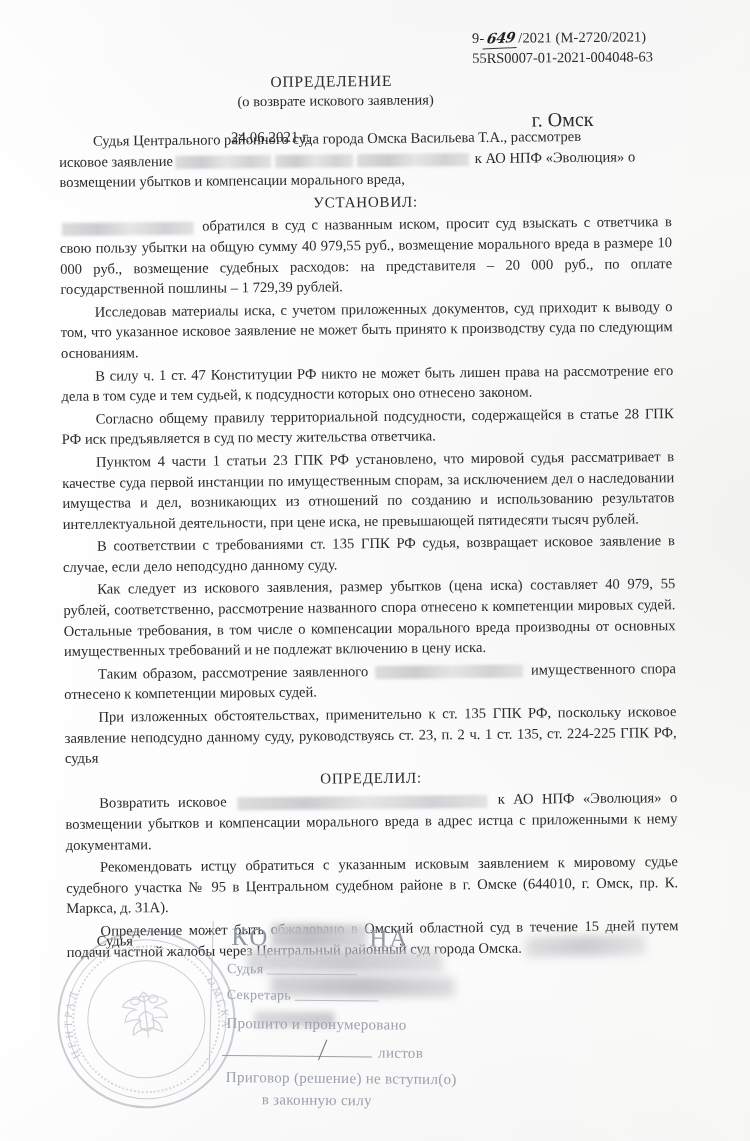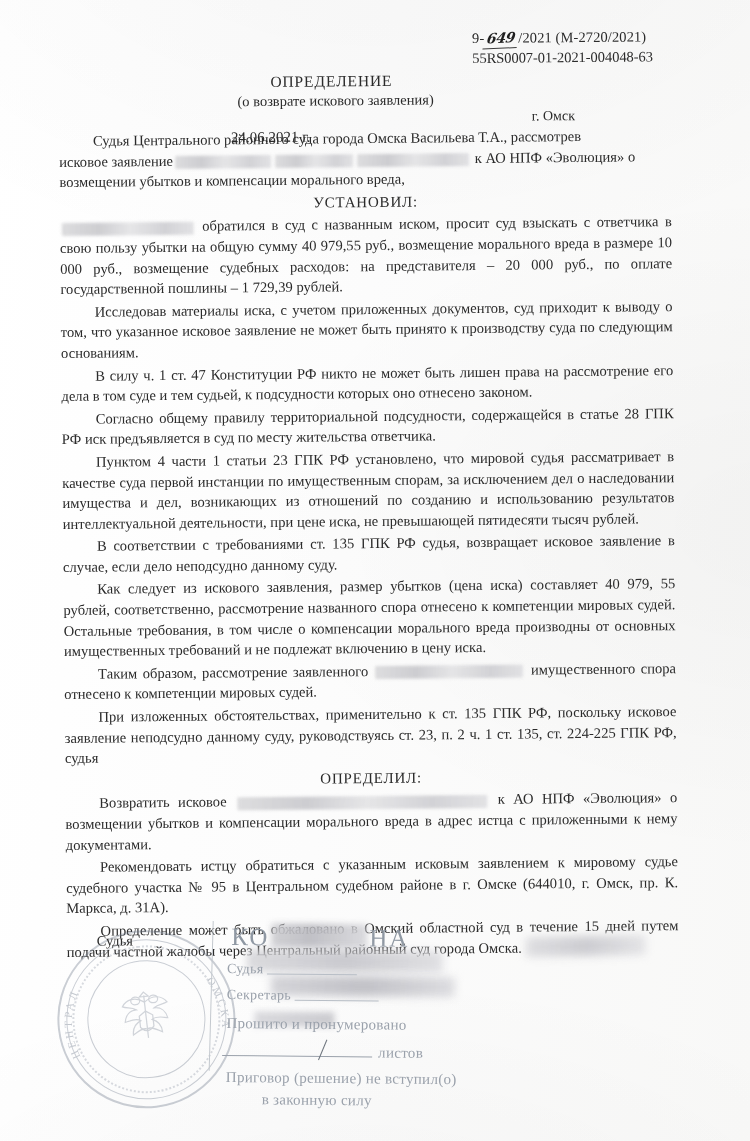--- a/index.html
+++ b/index.html
@@ -85,21 +85,21 @@
     position: absolute;
     left: 210px;
     top: 128px;
     font-size: 15px;
     margin-left: 24px;
   }
   .city-line {
     position: absolute;
     left: 535px;
     top: 110px;
-    font-size: 14px;
+    font-size: 20px;
   }
 
   
   .body {
     position: absolute;
     left: 62px;
     top: 128px;
     width: 612px;
     font-size: 14.6px;
     line-height: 20.6px;

